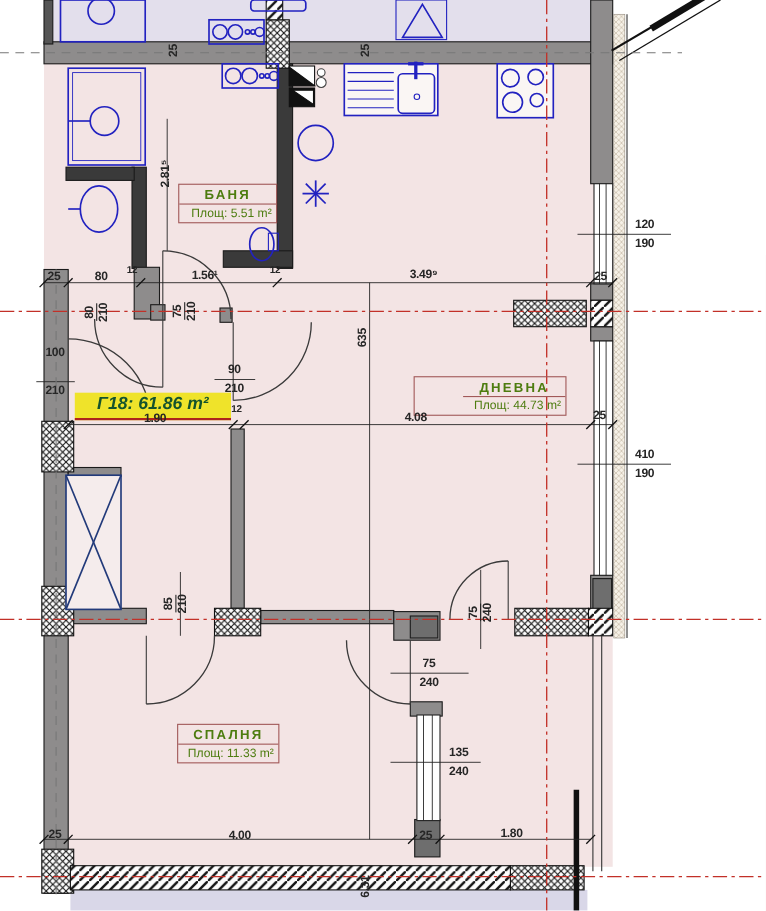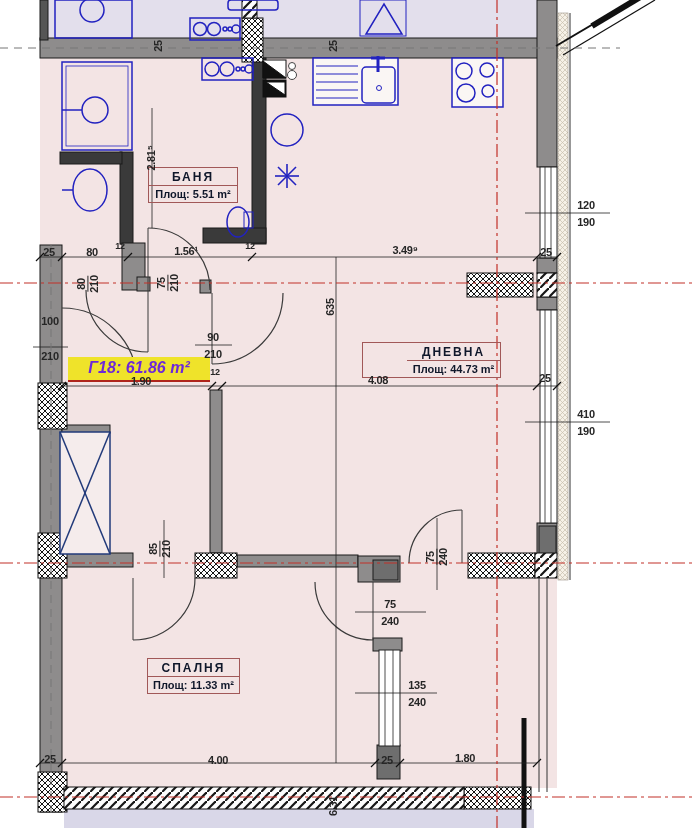--- a/index.html
+++ b/index.html
@@ -9,27 +9,27 @@
   
   .dim{position:absolute;z-index:4;font:bold 11px "Liberation Sans",sans-serif;color:#262626;
        transform:translate(-50%,-50%);white-space:nowrap;letter-spacing:-0.3px;line-height:1;}
   .dim.rot{transform:translate(-50%,-50%) rotate(-90deg);}
   .dim.small{font-size:9px;}
   .dim.pair{display:flex;flex-direction:column;align-items:center;line-height:1.1;}
   .dim.pair span{display:block;padding:0 2px;}
   .dim.pair span:first-child{border-bottom:1px solid #262626;}
   
   .room-label{position:absolute;z-index:3;border:1px solid #a15858;text-align:center;
-              color:#0f172a;background:transparent;}
+              color:#4d7c0f;background:transparent;margin-left:14px;}
   .room-label .rname{font-weight:bold;font-size:12px;letter-spacing:2px;
                      padding:2px 4px 1px;border-bottom:1px solid #a15858;white-space:nowrap;}
-  .room-label .rarea{font-weight:bold;font-size:11px;padding:2px 4px 2px;white-space:nowrap;}
+  .room-label .rarea{font-weight:normal;font-size:11px;padding:2px 4px 2px;white-space:nowrap;text-align:right;}
   
   .apt{position:absolute;left:68px;top:357px;width:142px;height:23px;z-index:2;
-       background:#efe32a;color:#6d28d9;font:italic bold 16px "Liberation Sans",sans-serif;
+       background:#efe32a;color:#14532d;font:italic bold 16px "Liberation Sans",sans-serif;
        text-align:center;line-height:21px;border-bottom:2px solid #ae241c;white-space:nowrap;}
 </style>
 </head>
 <body>
 
 <div id="plan">
 
 <svg width="696" height="828" viewBox="0 0 696 828">
   <defs>
     <pattern id="xh" width="6" height="6" patternUnits="userSpaceOnUse">
@@ -299,21 +299,21 @@
 
 <div class="apt">Г18: 61.86 m²</div>
 
 <div>
       <div class="dim rot" style="left: 158px; top: 46px;">25</div>
       <div class="dim rot" style="left: 333px; top: 46px;">25</div>
       <div class="dim rot" style="left: 151px; top: 158px;">2.81⁵</div>
       <div class="dim" style="left: 49px; top: 252px;">25</div>
       <div class="dim" style="left: 92px; top: 252px;">80</div>
       <div class="dim" style="left: 186px; top: 251px;">1.56¹</div>
-      <div class="dim" style="left: 405px; top: 250px;">3.49⁹</div>
+      <div class="dim" style="left: 385px; top: 250px;">3.49⁹</div>
       <div class="dim" style="left: 546px; top: 252px;">25</div>
       <div class="dim" style="left: 586px; top: 205px;">120</div>
       <div class="dim" style="left: 586px; top: 222px;">190</div>
       <div class="dim" style="left: 586px; top: 414px;">410</div>
       <div class="dim" style="left: 586px; top: 431px;">190</div>
       <div class="dim rot" style="left: 330px; top: 307px;">635</div>
       <div class="dim rot pair" style="left: 88px; top: 284px;">
         <span>80</span>
         <span>210</span>
       </div>

